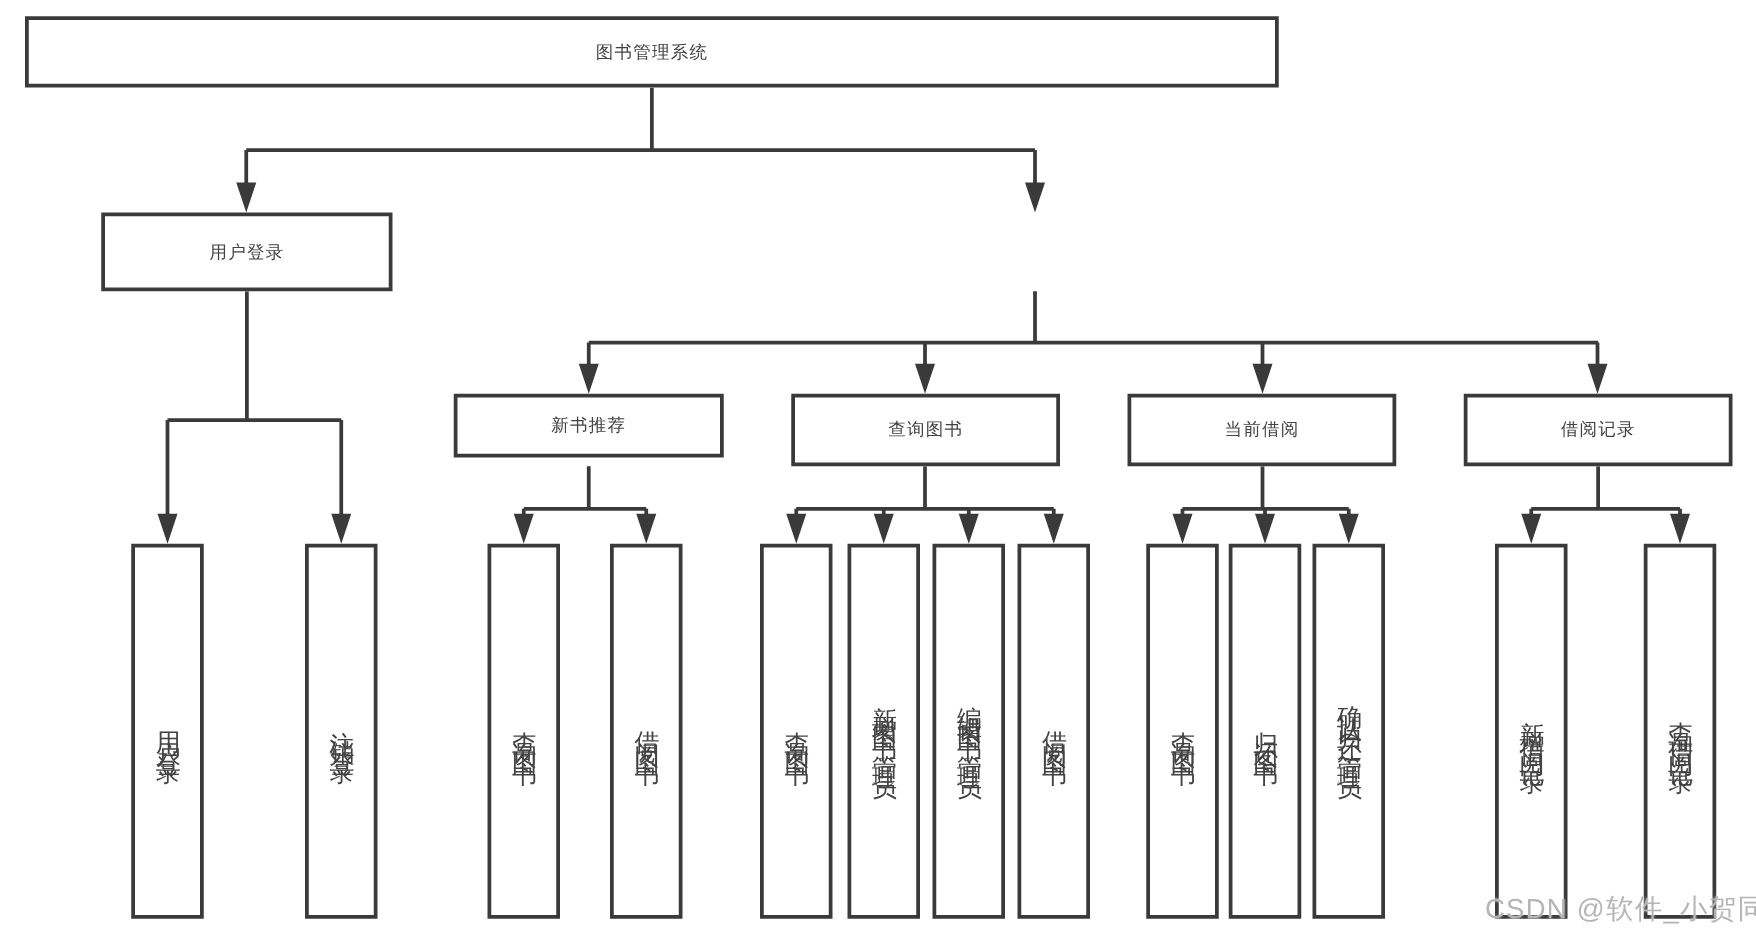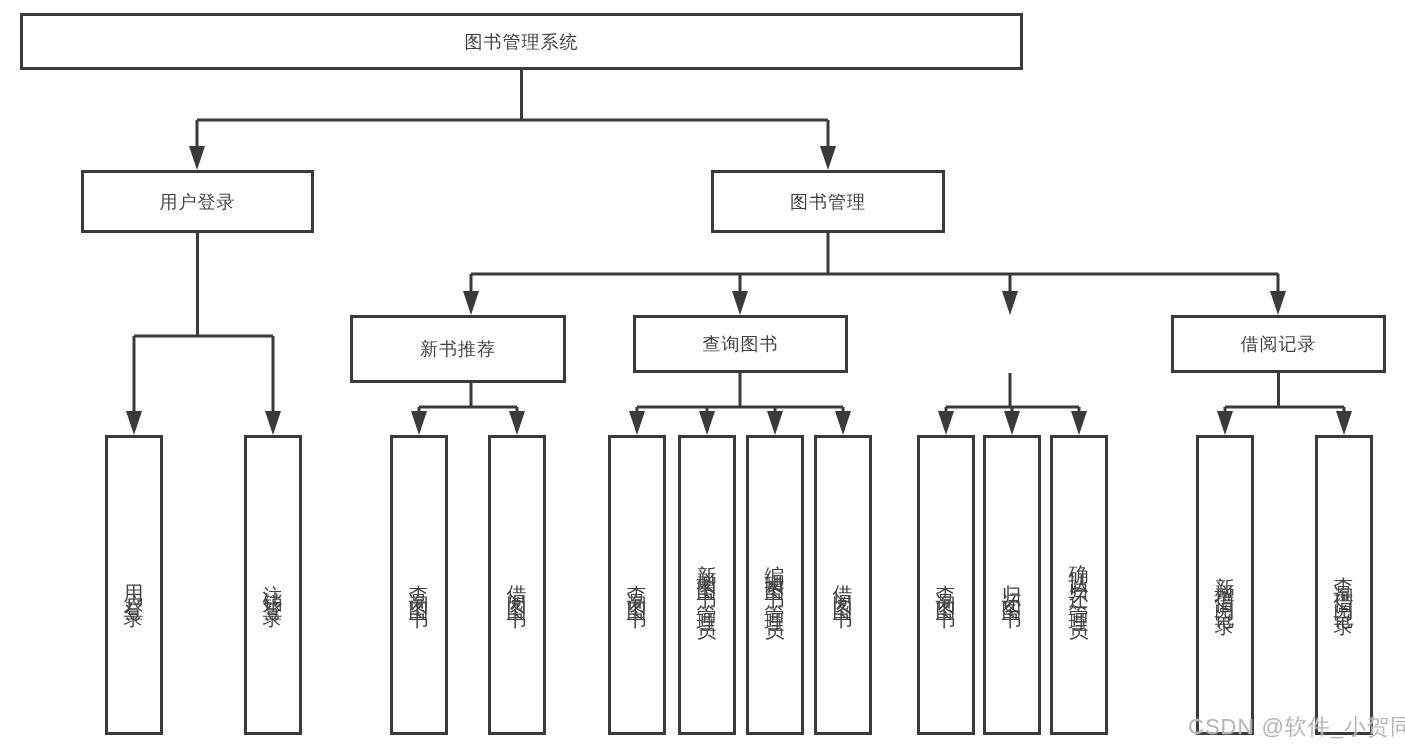--- a/index.html
+++ b/index.html
@@ -24,21 +24,21 @@
   #connectors .head{fill:var(--line);stroke:none;}
   .node{
     position:absolute;
     box-sizing:border-box;
     border:3px solid var(--line);
     background:var(--bg);
     display:flex;
     align-items:center;
     justify-content:center;
     color:var(--text);
-    font-size:18px;
+    font-size:14px;
     letter-spacing:1px;
     white-space:nowrap;
     z-index:2;
   }
   .leaf{
     writing-mode:vertical-rl;
     text-orientation:mixed;
     font-size:20px;
     letter-spacing:8px;
     line-height:1;
@@ -99,24 +99,24 @@
       M938 411 L954 411 L946 435 Z
       M1004 411 L1020 411 L1012 435 Z
       M1071 411 L1087 411 L1079 435 Z
       M1217 411 L1233 411 L1225 435 Z
       M1336 411 L1352 411 L1344 435 Z"></path>
   </svg>
 
   <div class="node" style="left:20px;top:13px;width:1003px;height:57px">图书管理系统</div>
 
   <div class="node" style="left:81px;top:170px;width:233px;height:63px">用户登录</div>
-  <div class="node" style="left:711px;top:170px;width:234px;height:63px">图书管理</div>
 
-  <div class="node" style="left:350px;top:315px;width:216px;height:68px">新书推荐</div>
+  <div class="node" style="left:363px;top:315px;width:216px;height:51px">新书推荐</div>
   <div class="node" style="left:633px;top:315px;width:215px;height:58px">查询图书</div>
+  <div class="node" style="left:902px;top:315px;width:215px;height:58px">当前借阅</div>
   <div class="node" style="left:1171px;top:315px;width:215px;height:58px">借阅记录</div>
 
   <div class="node leaf" style="left:105px;top:435px;width:58px;height:300px">用户登录</div>
   <div class="node leaf" style="left:244px;top:435px;width:58px;height:300px">注销登录</div>
 
   <div class="node leaf" style="left:390px;top:435px;width:58px;height:300px">查询图书</div>
   <div class="node leaf" style="left:488px;top:435px;width:58px;height:300px">借阅图书</div>
 
   <div class="node leaf" style="left:608px;top:435px;width:58px;height:300px">查询图书</div>
   <div class="node leaf" style="left:678px;top:435px;width:58px;height:300px">新增图书（管理员）</div>

